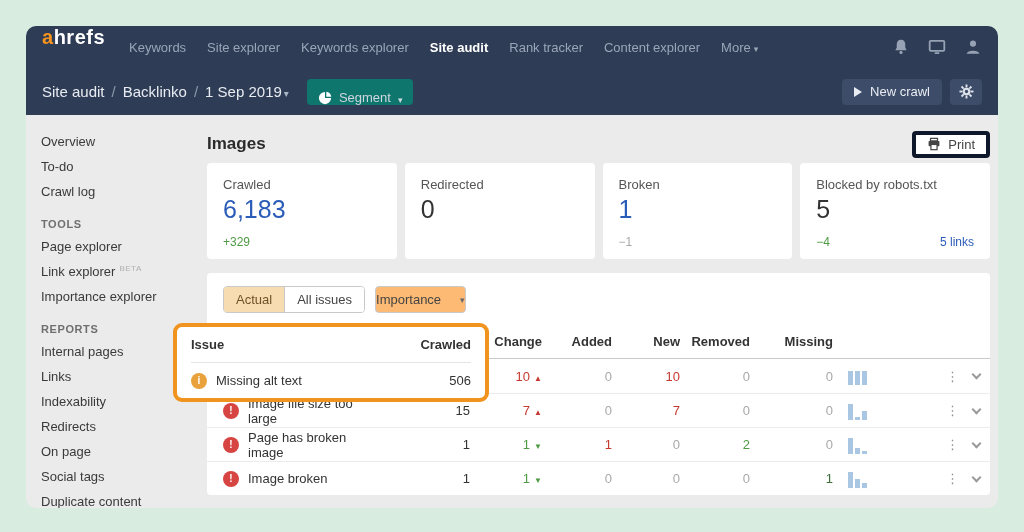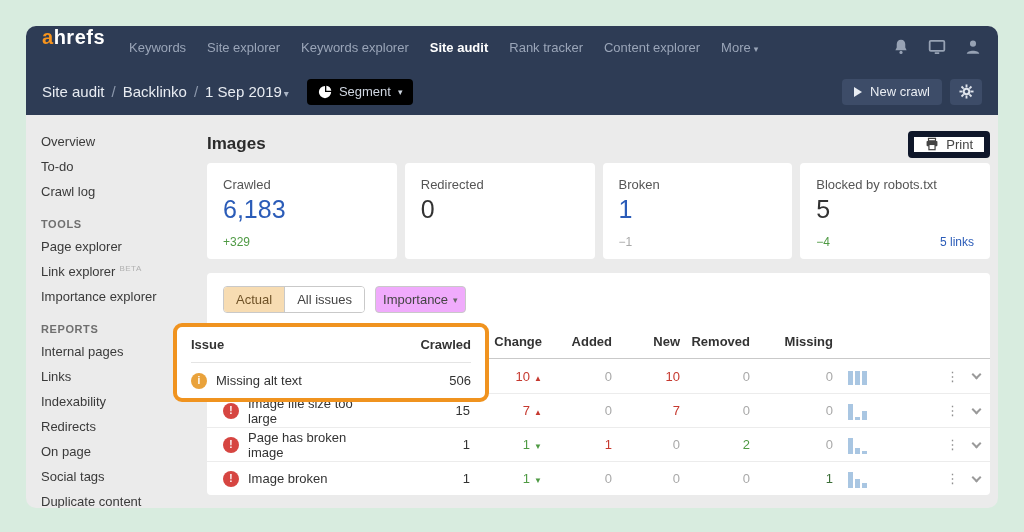--- a/index.html
+++ b/index.html
@@ -25,60 +25,60 @@
   .nav-item.active { color:#fff; font-weight:bold; }
   .nav-caret { font-size:9px; color:#9aa5b8; margin-left:3px; }
   .nav-right { margin-left:auto; display:flex; align-items:center; gap:18px; }
   .hdr-icon { width:18px; height:18px; color:#97a2b4; cursor:pointer; display:inline-flex; }
   .crumb-row { height:47px; display:flex; align-items:center; }
   .crumb { font-size:15px; color:#e8ecf2; display:flex; align-items:center; gap:7px; }
   .crumb .sep { color:#8d99ad; }
   .crumb .crumb-link { cursor:pointer; }
   .crumb .caret { font-size:10px; color:#aab4c5; margin-left:2px; }
   .seg-btn {
-    margin-left:18px; background:#000000; border-radius:4px; height:26px;
-    display:inline-flex; align-items:center; gap:7px; padding:0 11px;
+    margin-left:18px; background:#0f766e; border-radius:4px; height:26px;
+    display:inline-flex; align-items:flex-end; gap:7px; padding:0 11px;
     font-size:13px; color:#cfd6e0; cursor:pointer;
   }
   .crumb-right { margin-left:auto; display:flex; align-items:center; gap:8px; }
   .new-crawl-btn {
     background:#3d4c68; border-radius:4px; height:26px; padding:0 12px;
     display:inline-flex; align-items:center; gap:8px; font-size:13px; color:#e9edf3; cursor:pointer;
   }
   .play-tri { width:0; height:0; border-left:8px solid #e9edf3; border-top:5px solid transparent; border-bottom:5px solid transparent; }
   .gear-btn { background:#3d4c68; border-radius:4px; height:26px; width:32px; display:inline-flex; align-items:center; justify-content:center; cursor:pointer; }
   
   .page-body { flex:1; display:flex; min-height:0; }
   .sidebar { width:181px; flex:0 0 auto; padding:14px 0 0 15px; }
   .side-item { font-size:13px; color:#3a3a3a; padding:5px 0; cursor:pointer; white-space:nowrap; }
   .side-section { font-size:11px; font-weight:bold; color:#6f6f6f; letter-spacing:0.6px; margin:14px 0 4px; }
   .beta { font-size:8px; color:#b0b0b0; letter-spacing:0.5px; vertical-align:super; margin-left:4px; }
   .main { flex:1; min-width:0; padding:0 8px 0 0; }
   .title-row { display:flex; align-items:center; margin-top:14px; height:30px; }
   .page-title { font-size:17px; font-weight:bold; color:#2b2b2b; }
   .print-btn {
-    margin-left:auto; background:#fff; border:6px solid #0f172a; border-radius:4px;
+    margin-left:auto; background:#fff; border:4px solid #0f172a; border-radius:4px;
     height:27px; padding:0 11px; display:inline-flex; align-items:center; gap:7px;
     font-size:13px; color:#444; cursor:pointer;
   }
   
   .cards { display:flex; gap:8px; margin-top:4px; }
   .card { flex:1; background:#fff; border-radius:4px; height:96px; padding:14px 16px 10px; display:flex; flex-direction:column; }
   .card-label { font-size:13px; color:#555; }
   .card-value { font-size:25px; color:#2b2b2b; margin-top:4px; line-height:1.1; }
   .card-value.tone-blue { color:#2b5cb8; }
   .card-bottom { margin-top:auto; display:flex; align-items:baseline; font-size:12px; }
   .card-link { margin-left:auto; color:#2b5cb8; cursor:pointer; font-size:12px; }
   
   .panel { background:#fff; border-radius:4px; margin-top:14px; padding-top:13px; }
   .filter-row { display:flex; align-items:center; gap:10px; padding-left:16px; }
   .seg-group { display:inline-flex; border:1px solid #c9c9c9; border-radius:4px; overflow:hidden; font-size:13px; }
   .seg-opt { padding:5px 12px; background:#fff; color:#444; cursor:pointer; }
   .seg-opt.selected { background:#f7dcb2; color:#6f5227; border-right:1px solid #c9c9c9; }
-  .drop-btn { border:1px solid #c9c9c9; border-radius:4px; background:#f0abfc; padding:5px 7px; font-size:13px; color:#444; display:inline-flex; align-items:center; gap:5px; cursor:pointer; }
+  .drop-btn { border:1px solid #c9c9c9; border-radius:4px; background:#fdba74; padding:5px 0; font-size:13px; color:#444; display:inline-flex; align-items:center; gap:19px; cursor:pointer; }
   .drop-caret { font-size:9px; color:#666; }
   
   .tbl { margin-top:12px; font-size:13px; }
   .tr { display:flex; align-items:center; height:34px; border-top:1px solid #ececec; padding-right:10px; }
   .tr.head { border-top:none; border-bottom:1px solid #c9c9c9; font-weight:bold; color:#333; }
   .c-issue { width:175px; padding-left:16px; display:flex; align-items:center; gap:9px; }
   .c-crawled { width:88px; text-align:right; color:#333; }
   .c-change { width:72px; text-align:right; }
   .c-added { width:70px; text-align:right; }
   .c-new { width:68px; text-align:right; }

